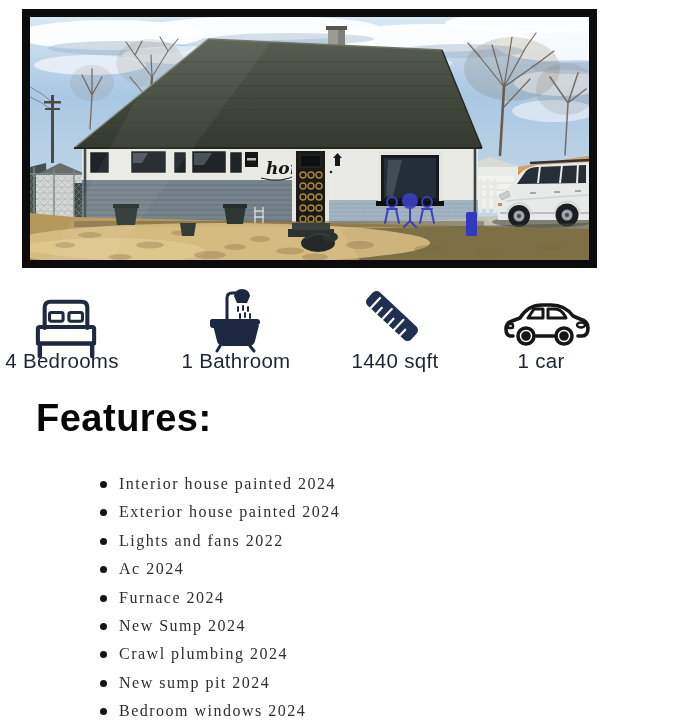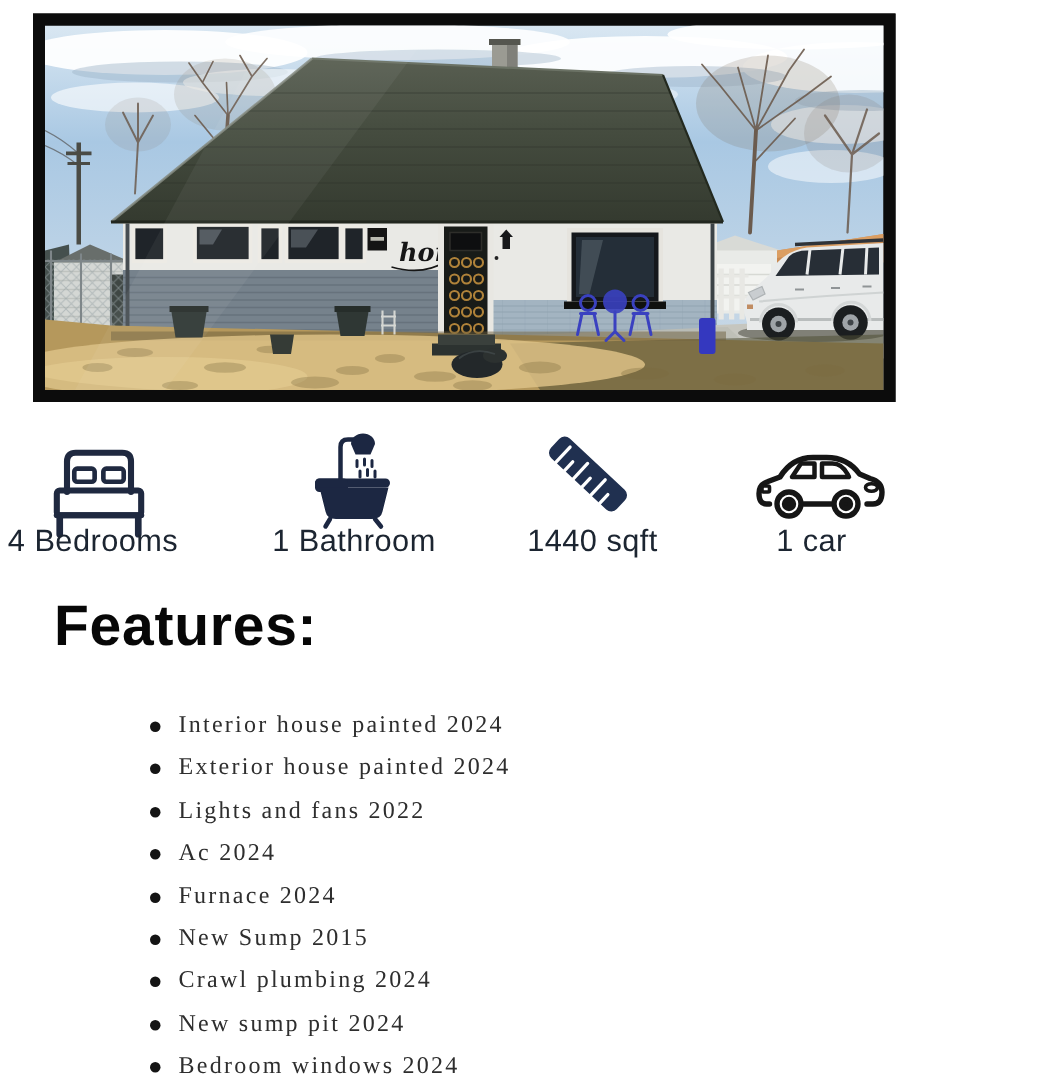--- a/index.html
+++ b/index.html
@@ -331,19 +331,19 @@
   </div>
 
   <h1 class="features-heading">Features:</h1>
 
   <ul class="features-list">
     <li>Interior house painted 2024</li>
     <li>Exterior house painted 2024</li>
     <li>Lights and fans 2022</li>
     <li>Ac 2024</li>
     <li>Furnace 2024</li>
-    <li>New Sump 2015</li>
+    <li>New Sump 2024</li>
     <li>Crawl plumbing 2024</li>
     <li>New sump pit 2024</li>
     <li>Bedroom windows 2024</li>
   </ul>
 
 </div>
 
 </body></html>

